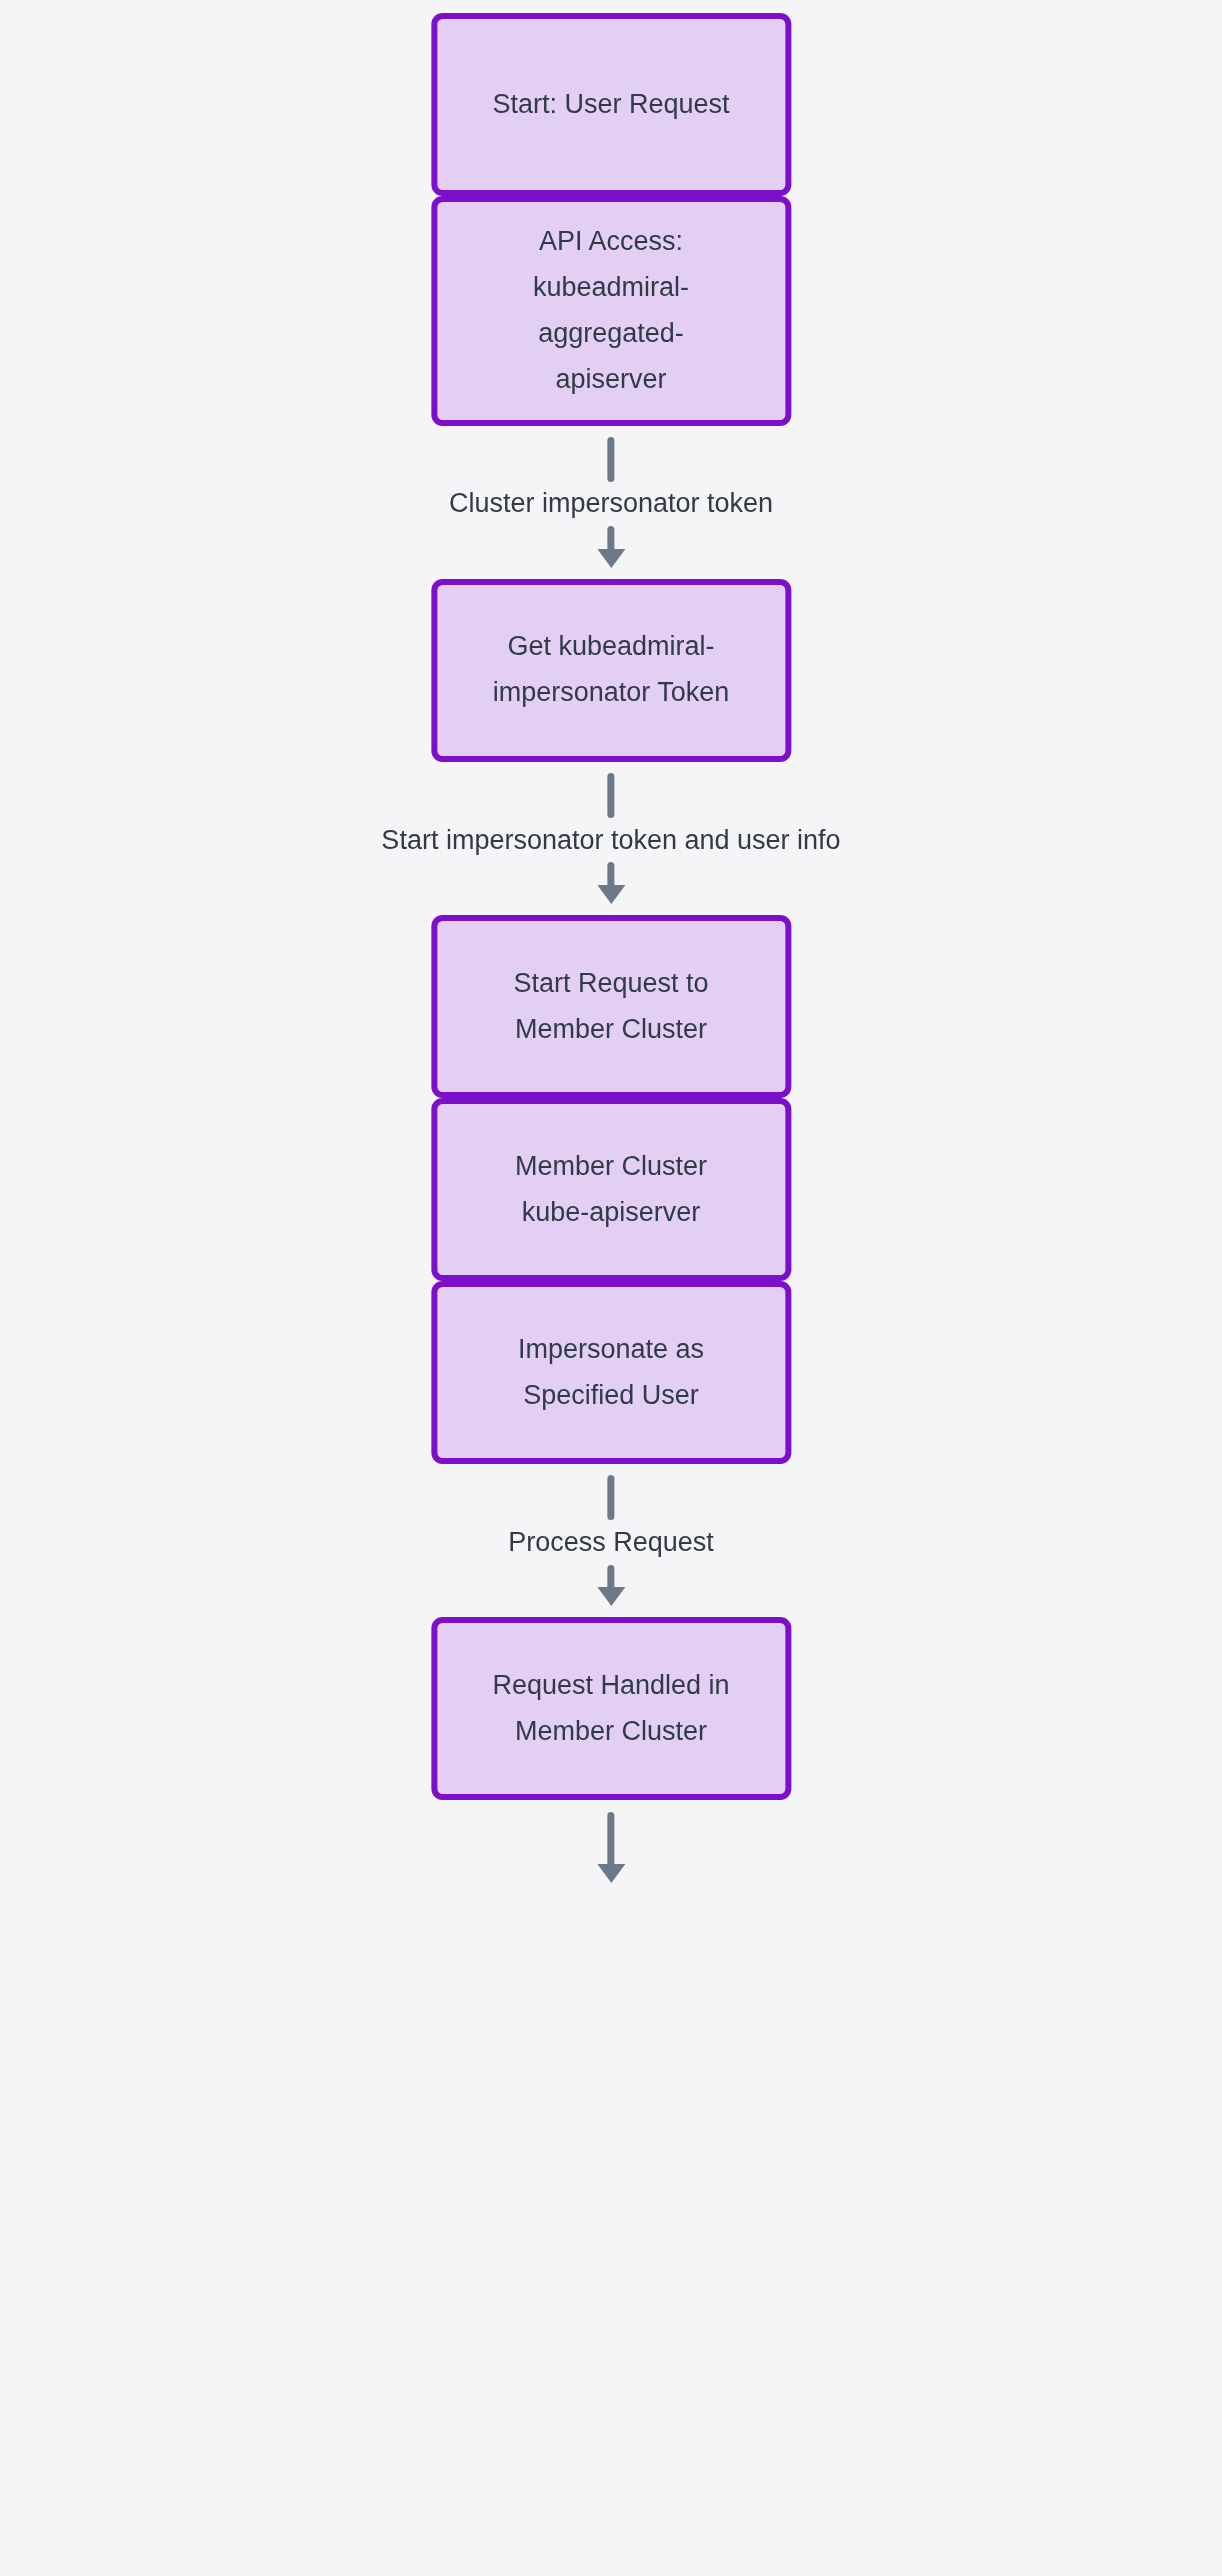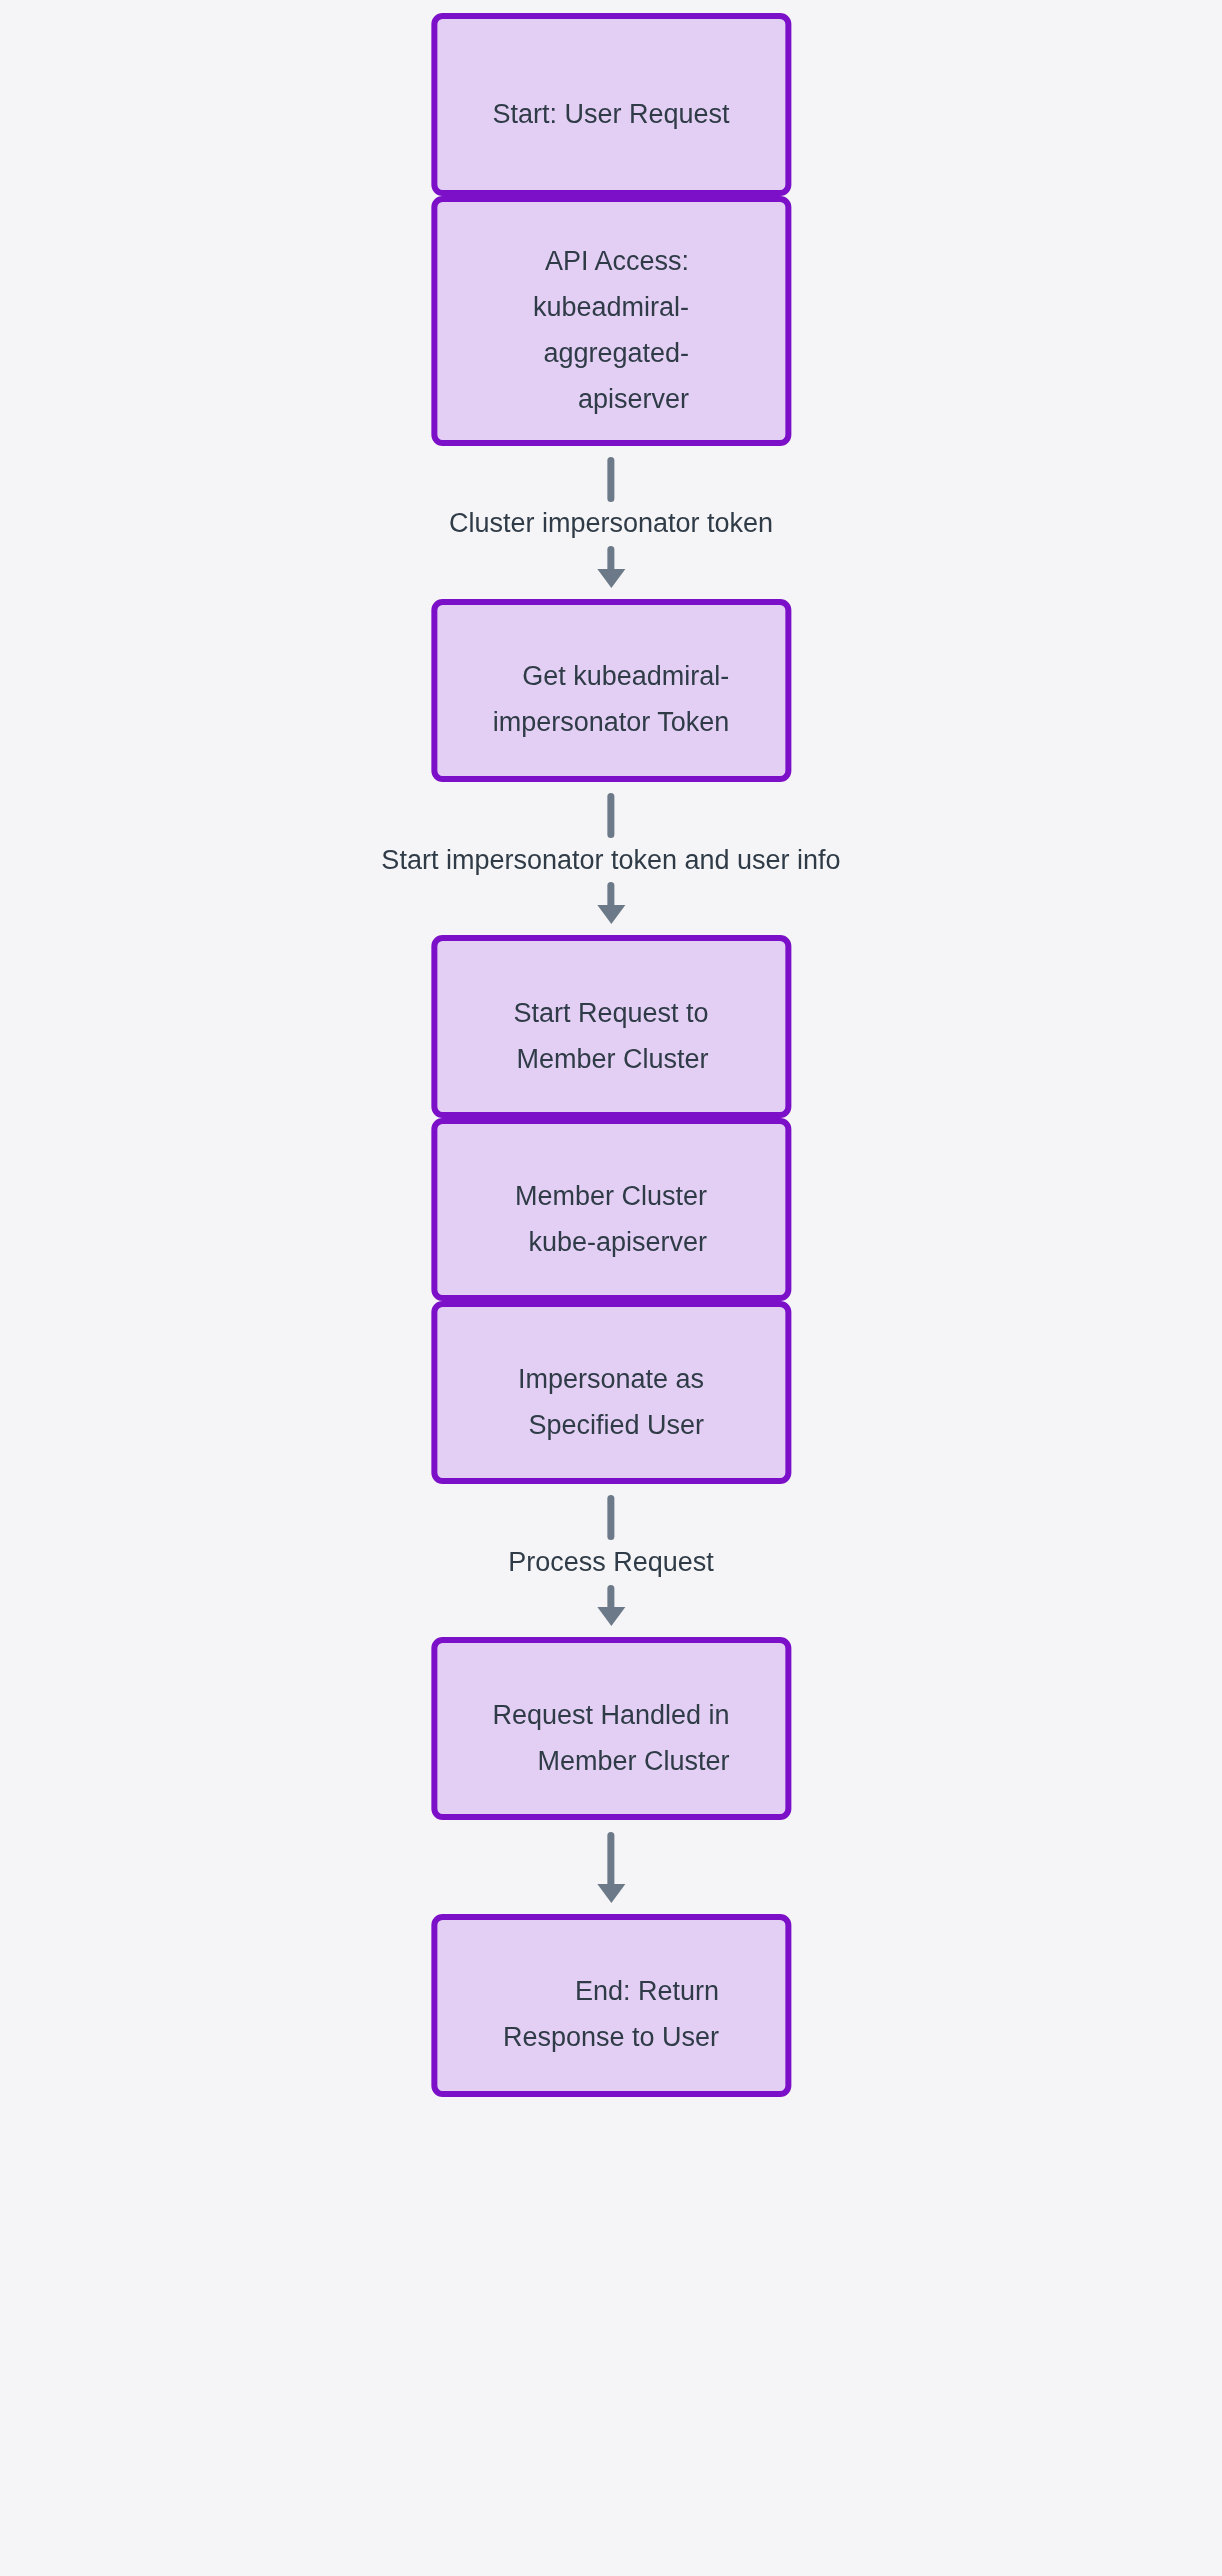--- a/index.html
+++ b/index.html
@@ -25,21 +25,21 @@
     width:360px;min-height:183px;
     background:var(--node-fill);
     border:6.6px solid var(--node-border);
     border-radius:11.2px;
     display:flex;align-items:center;justify-content:center;
     padding:17px 22.5px;
     flex-shrink:0;
   }
   .node-label{
     font-size:27px;line-height:1.7;color:var(--node-text);
-    text-align:right;white-space:pre-line;margin-top:20px;
+    text-align:center;white-space:pre-line;
   }
   .edge{
     display:flex;flex-direction:column;align-items:center;
     padding:11.2px 0;flex-shrink:0;
   }
   .edge-seg{
     width:6.6px;height:45px;border-radius:3.7px;
     background:var(--arrow);
   }
   .edge-label{
@@ -130,19 +130,15 @@
 Member Cluster</div>
   </div>
 
   <div class="edge">
     <div class="arrow">
       <div class="arrow-shaft arrow-shaft--long"></div>
       <div class="arrow-head"></div>
     </div>
   </div>
 
-  <div class="node">
-    <div class="node-label">End: Return
-Response to User</div>
-  </div>
 
 </div>
 
 
 </body></html>

